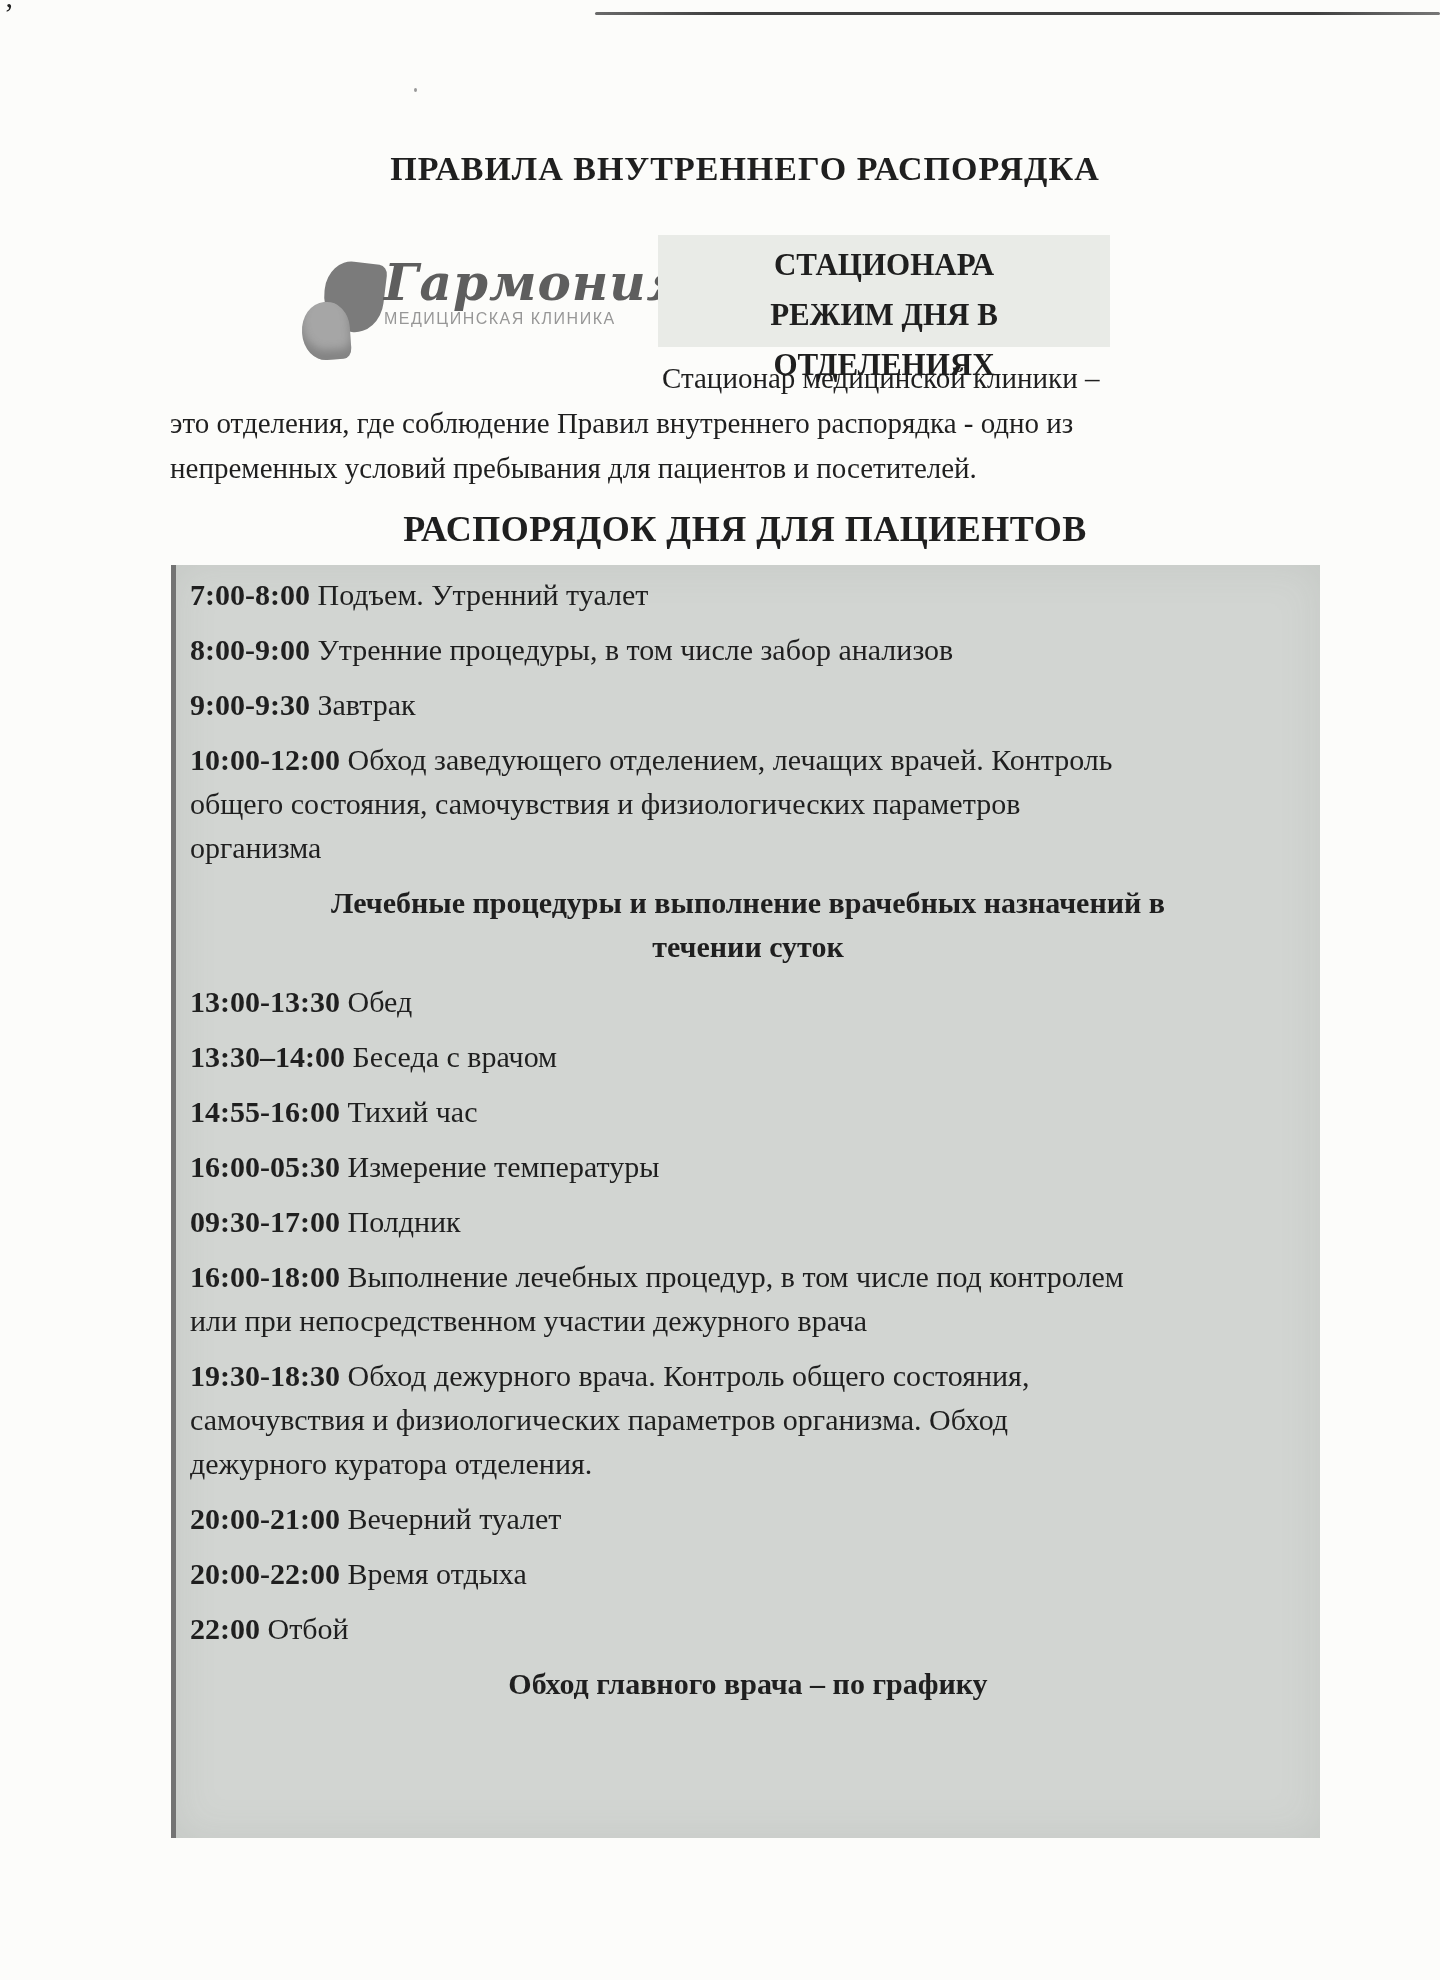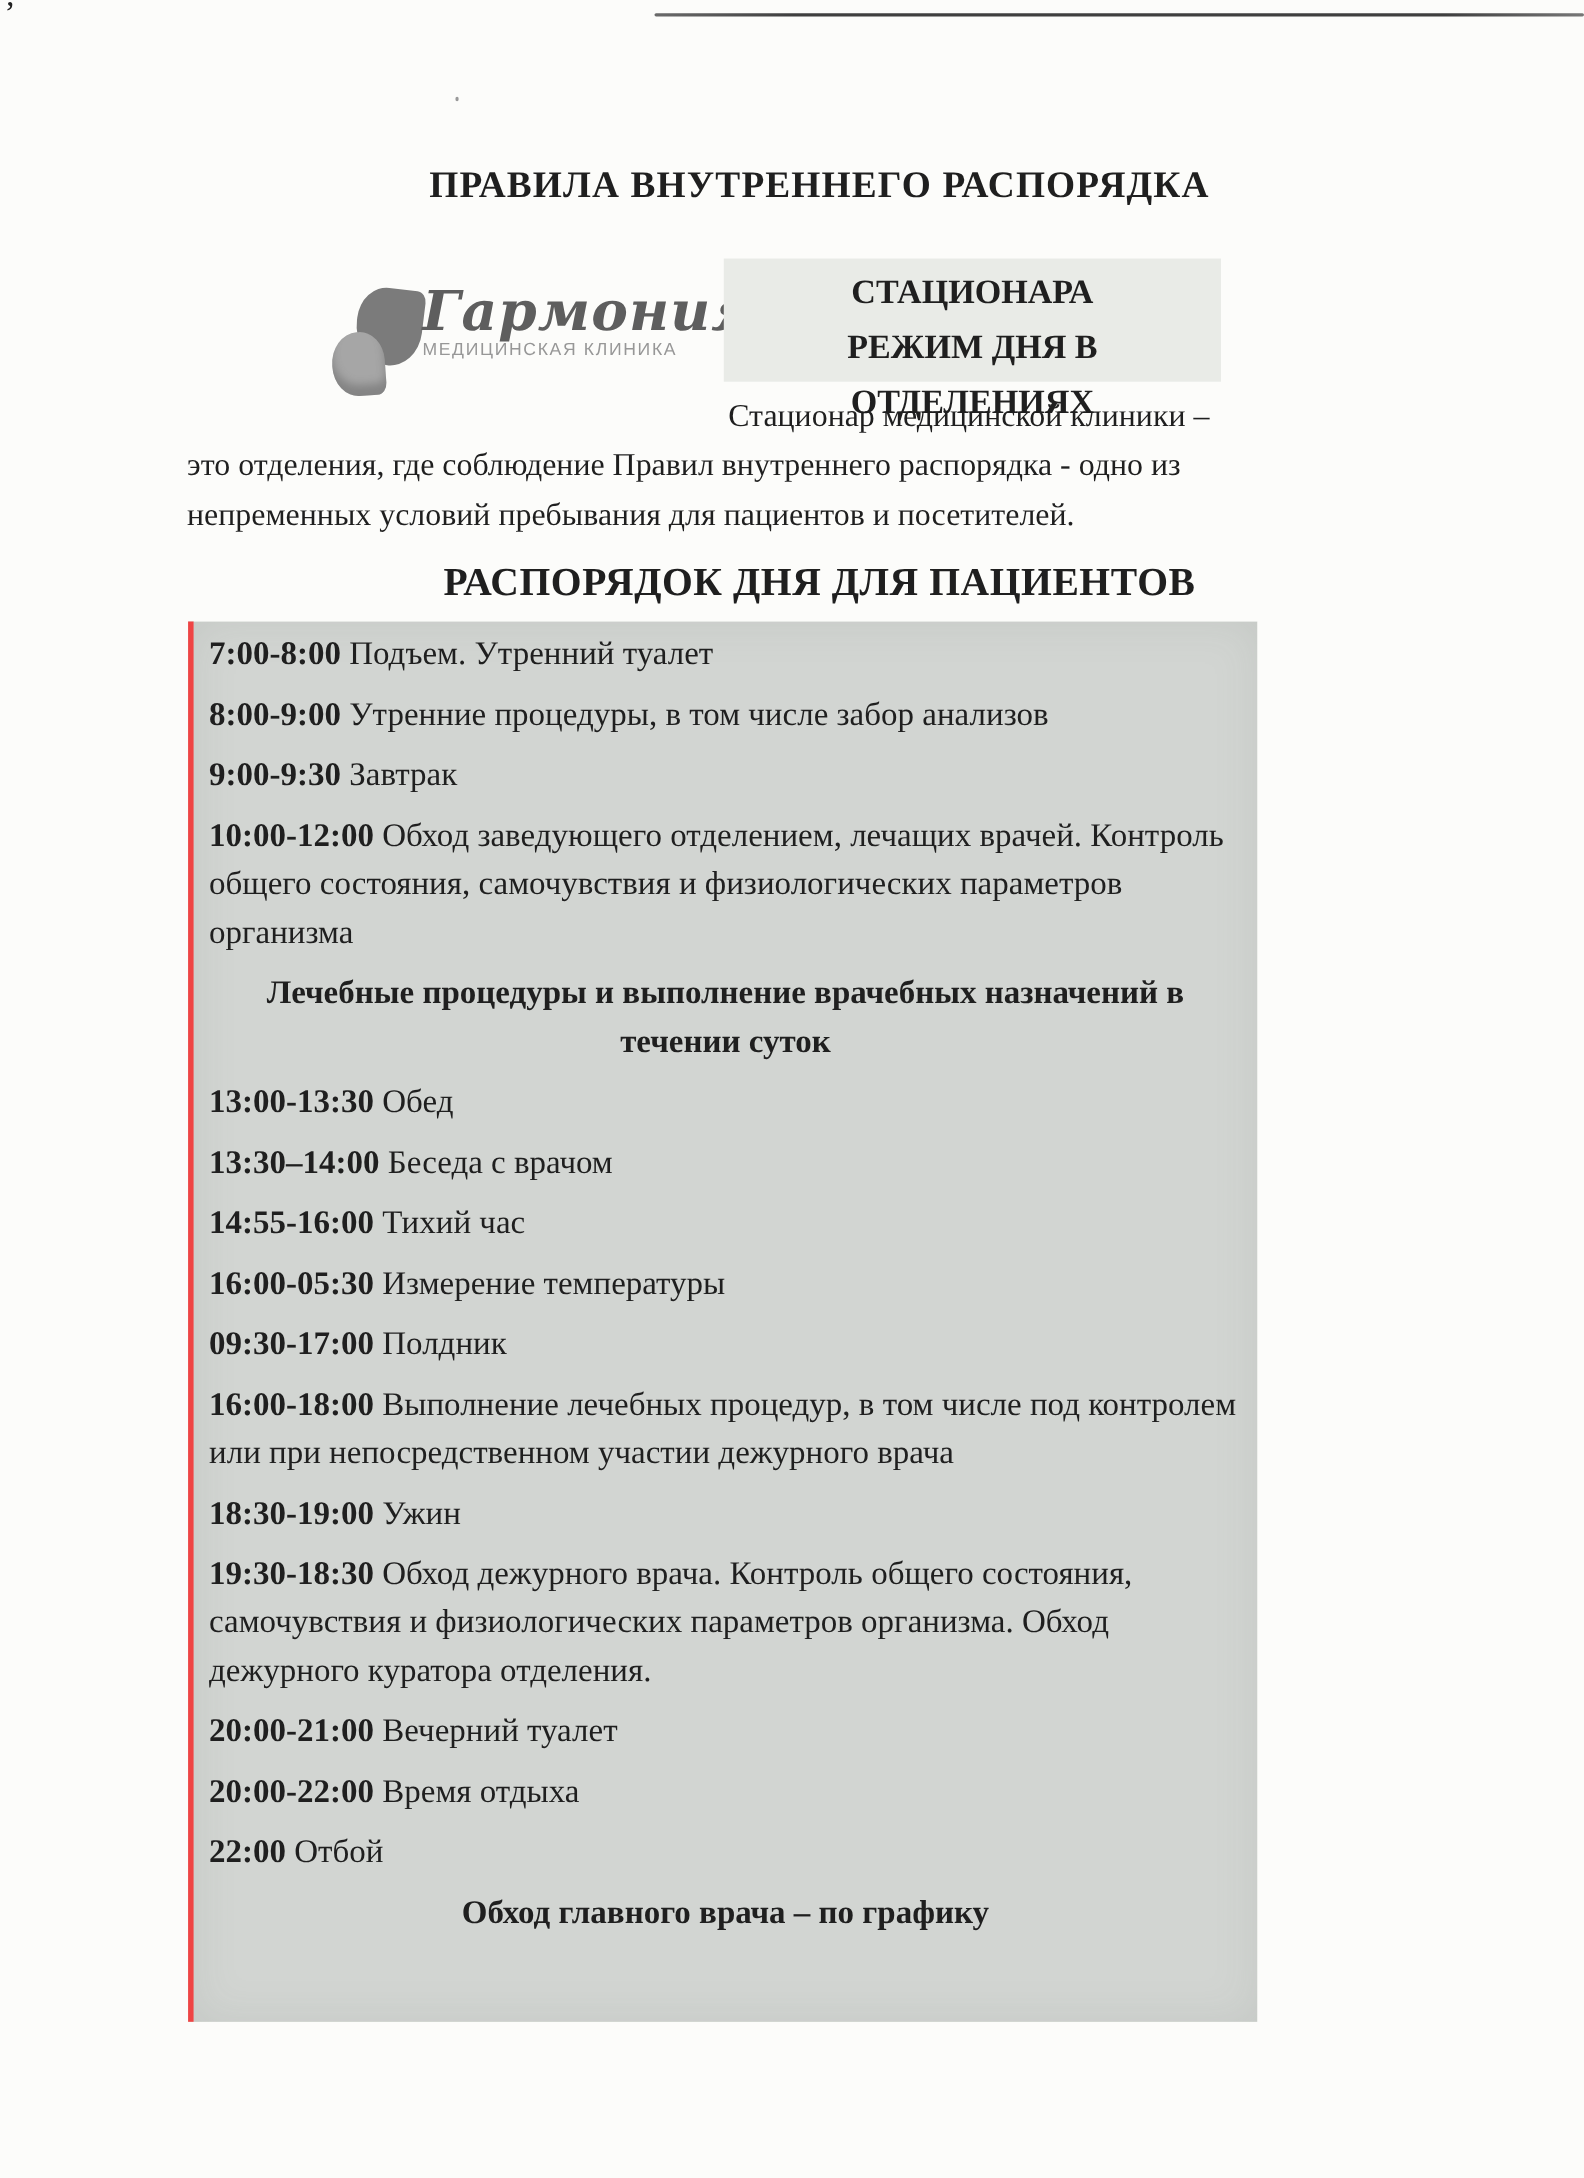--- a/index.html
+++ b/index.html
@@ -67,23 +67,23 @@
   }
   .intro{
     position:absolute;left:170px;top:356px;width:968px;margin:0;
     font-size:29px;line-height:45px;text-indent:492px;
   }
   .schedule-heading{
     position:absolute;top:508px;left:170px;width:1150px;margin:0;
     text-align:center;font-size:36px;font-weight:bold;letter-spacing:0.5px;
   }
   .schedule{
-    position:absolute;left:171px;top:565px;width:972px;height:1273px;
+    position:absolute;left:171px;top:565px;width:1149px;height:1273px;
     background:var(--block);
-    border-left:5px solid #ef4444;
+    border-left:5px solid #737373;
     padding:8px 0 0 0;overflow:hidden;
     box-shadow:inset 0 0 40px rgba(120,128,122,.15);
   }
   .entry{
     margin:0 0 11px 14px;width:958px;
     font-size:30px;line-height:44px;
   }
   .entry .time{font-weight:bold;}
   .note{
     width:920px;margin:6px auto 11px auto;
@@ -125,19 +125,18 @@
     <div class="entry"><span class="time">8:00-9:00</span><span> Утренние процедуры, в том числе забор анализов</span></div>
     <div class="entry"><span class="time">9:00-9:30</span><span> Завтрак</span></div>
     <div class="entry"><span class="time">10:00-12:00</span><span> Обход заведующего отделением, лечащих врачей. Контроль общего состояния, самочувствия и физиологических параметров организма</span></div>
     <div class="note">Лечебные процедуры и выполнение врачебных назначений в течении суток</div>
     <div class="entry"><span class="time">13:00-13:30</span><span> Обед</span></div>
     <div class="entry"><span class="time">13:30–14:00</span><span> Беседа с врачом</span></div>
     <div class="entry"><span class="time">14:55-16:00</span><span> Тихий час</span></div>
     <div class="entry"><span class="time">16:00-05:30</span><span> Измерение температуры</span></div>
     <div class="entry"><span class="time">09:30-17:00</span><span> Полдник</span></div>
     <div class="entry"><span class="time">16:00-18:00</span><span> Выполнение лечебных процедур, в том числе под контролем или при непосредственном участии дежурного врача</span></div>
-    <div class="entry"><span class="time">18:30-19:00</span><span> Ужин</span></div>
     <div class="entry"><span class="time">19:30-18:30</span><span> Обход дежурного врача. Контроль общего состояния, самочувствия и физиологических параметров организма. Обход дежурного куратора отделения.</span></div>
     <div class="entry"><span class="time">20:00-21:00</span><span> Вечерний туалет</span></div>
     <div class="entry"><span class="time">20:00-22:00</span><span> Время отдыха</span></div>
     <div class="entry"><span class="time">22:00</span><span> Отбой</span></div>
     <div class="note">Обход главного врача – по графику</div>
   </div>
 
 </body></html>

